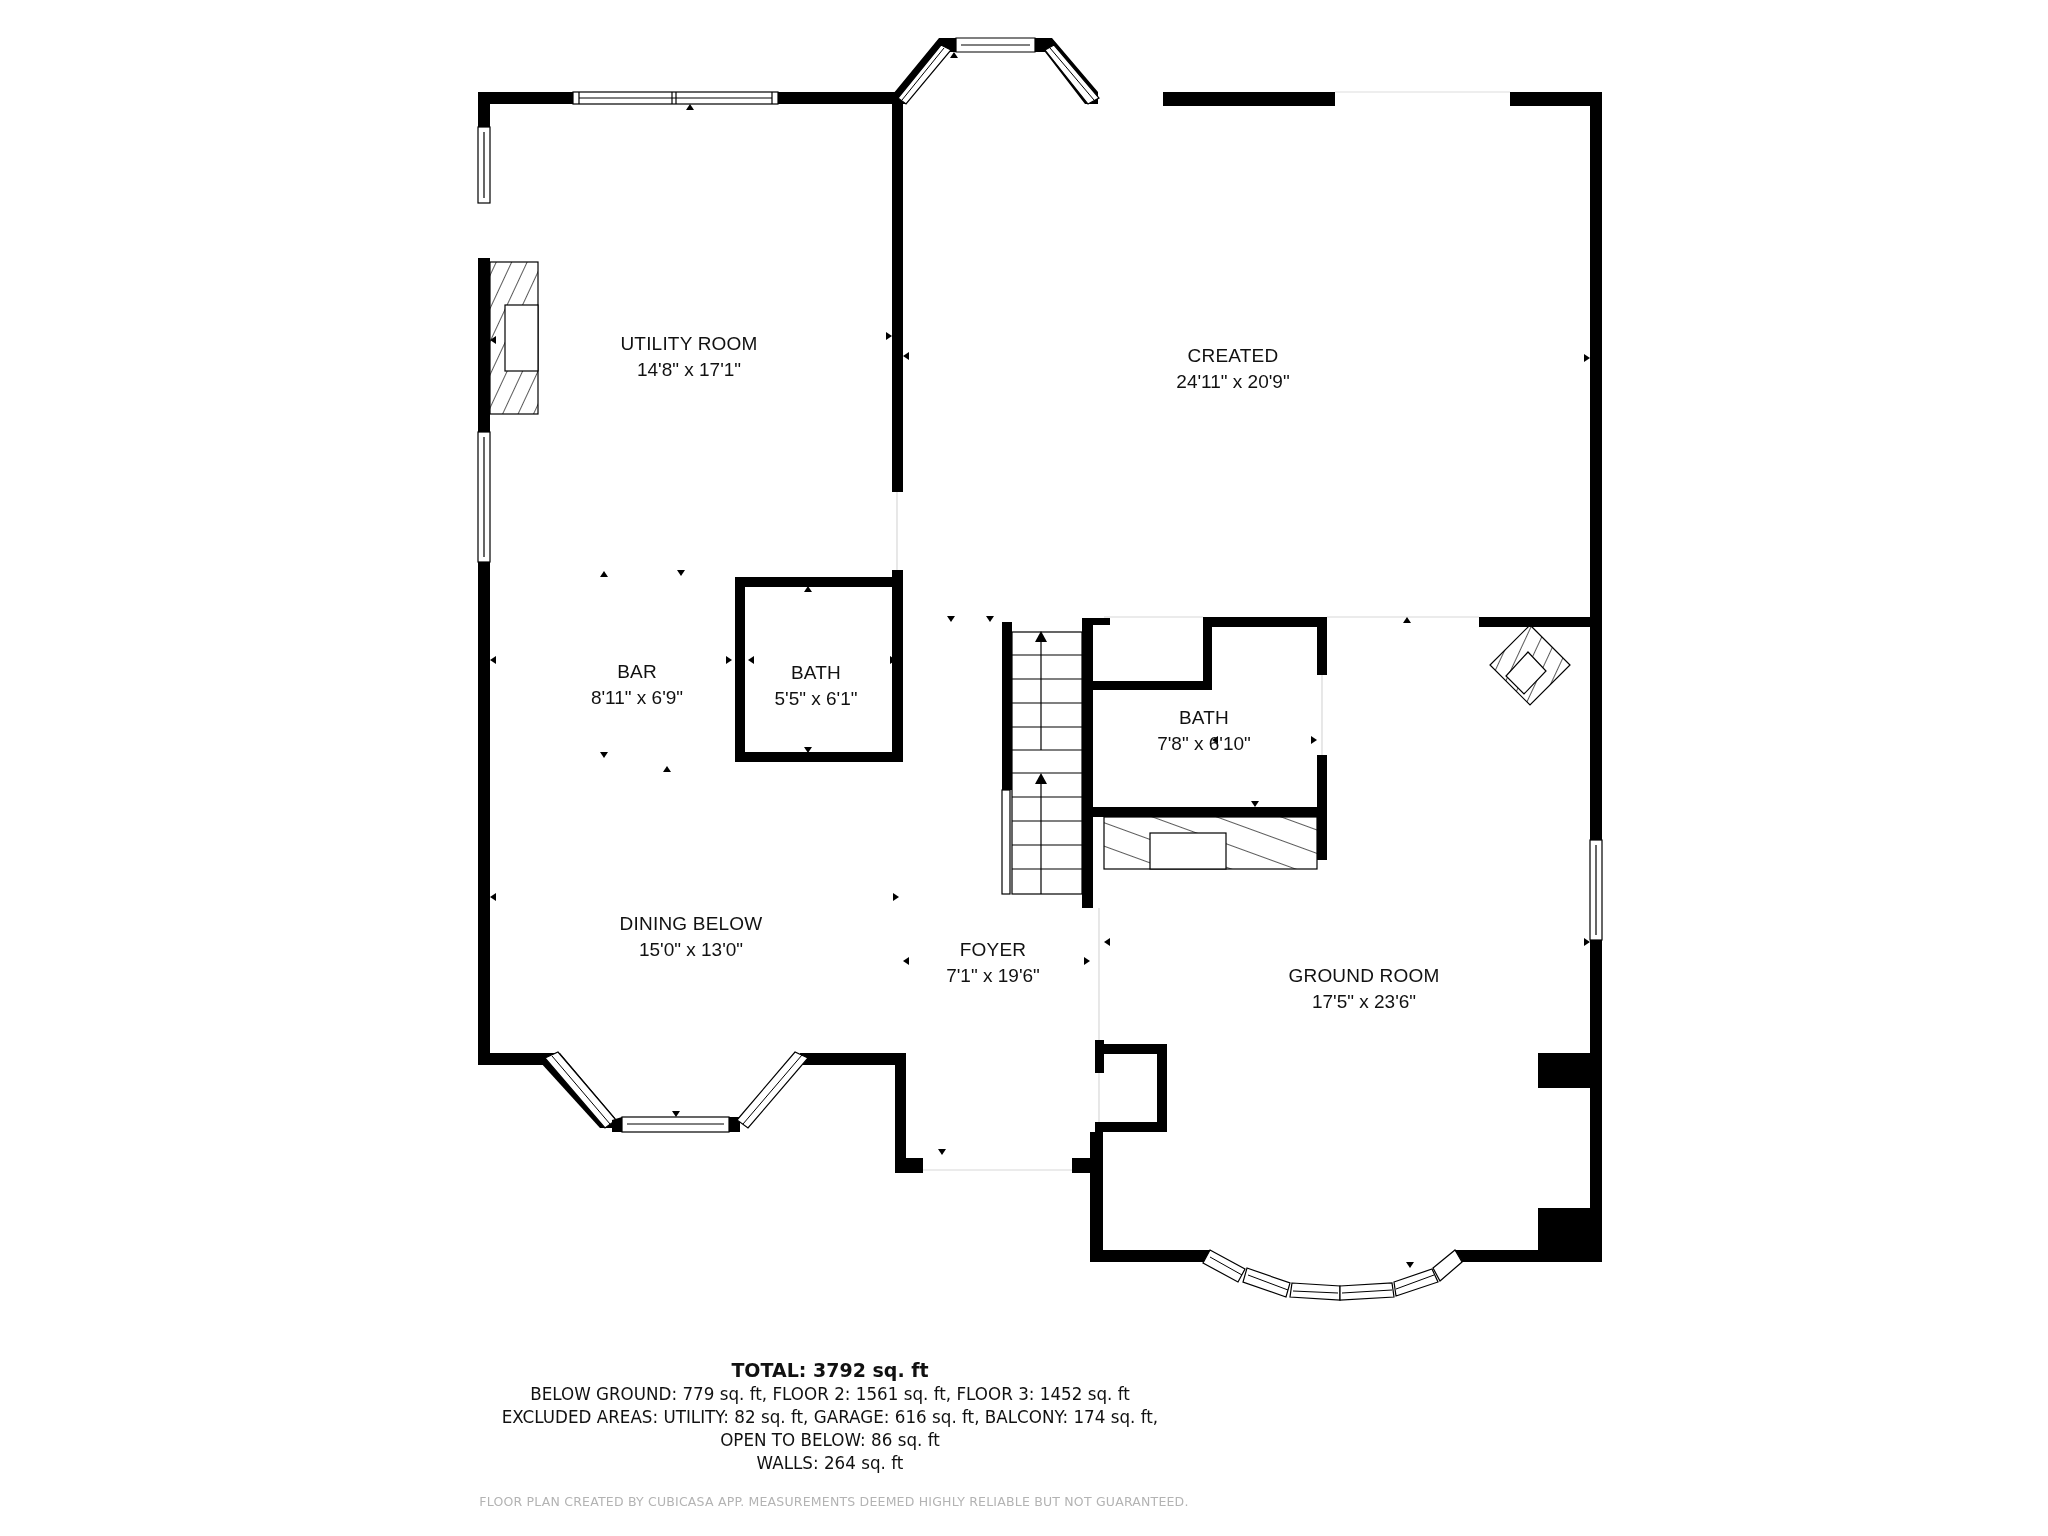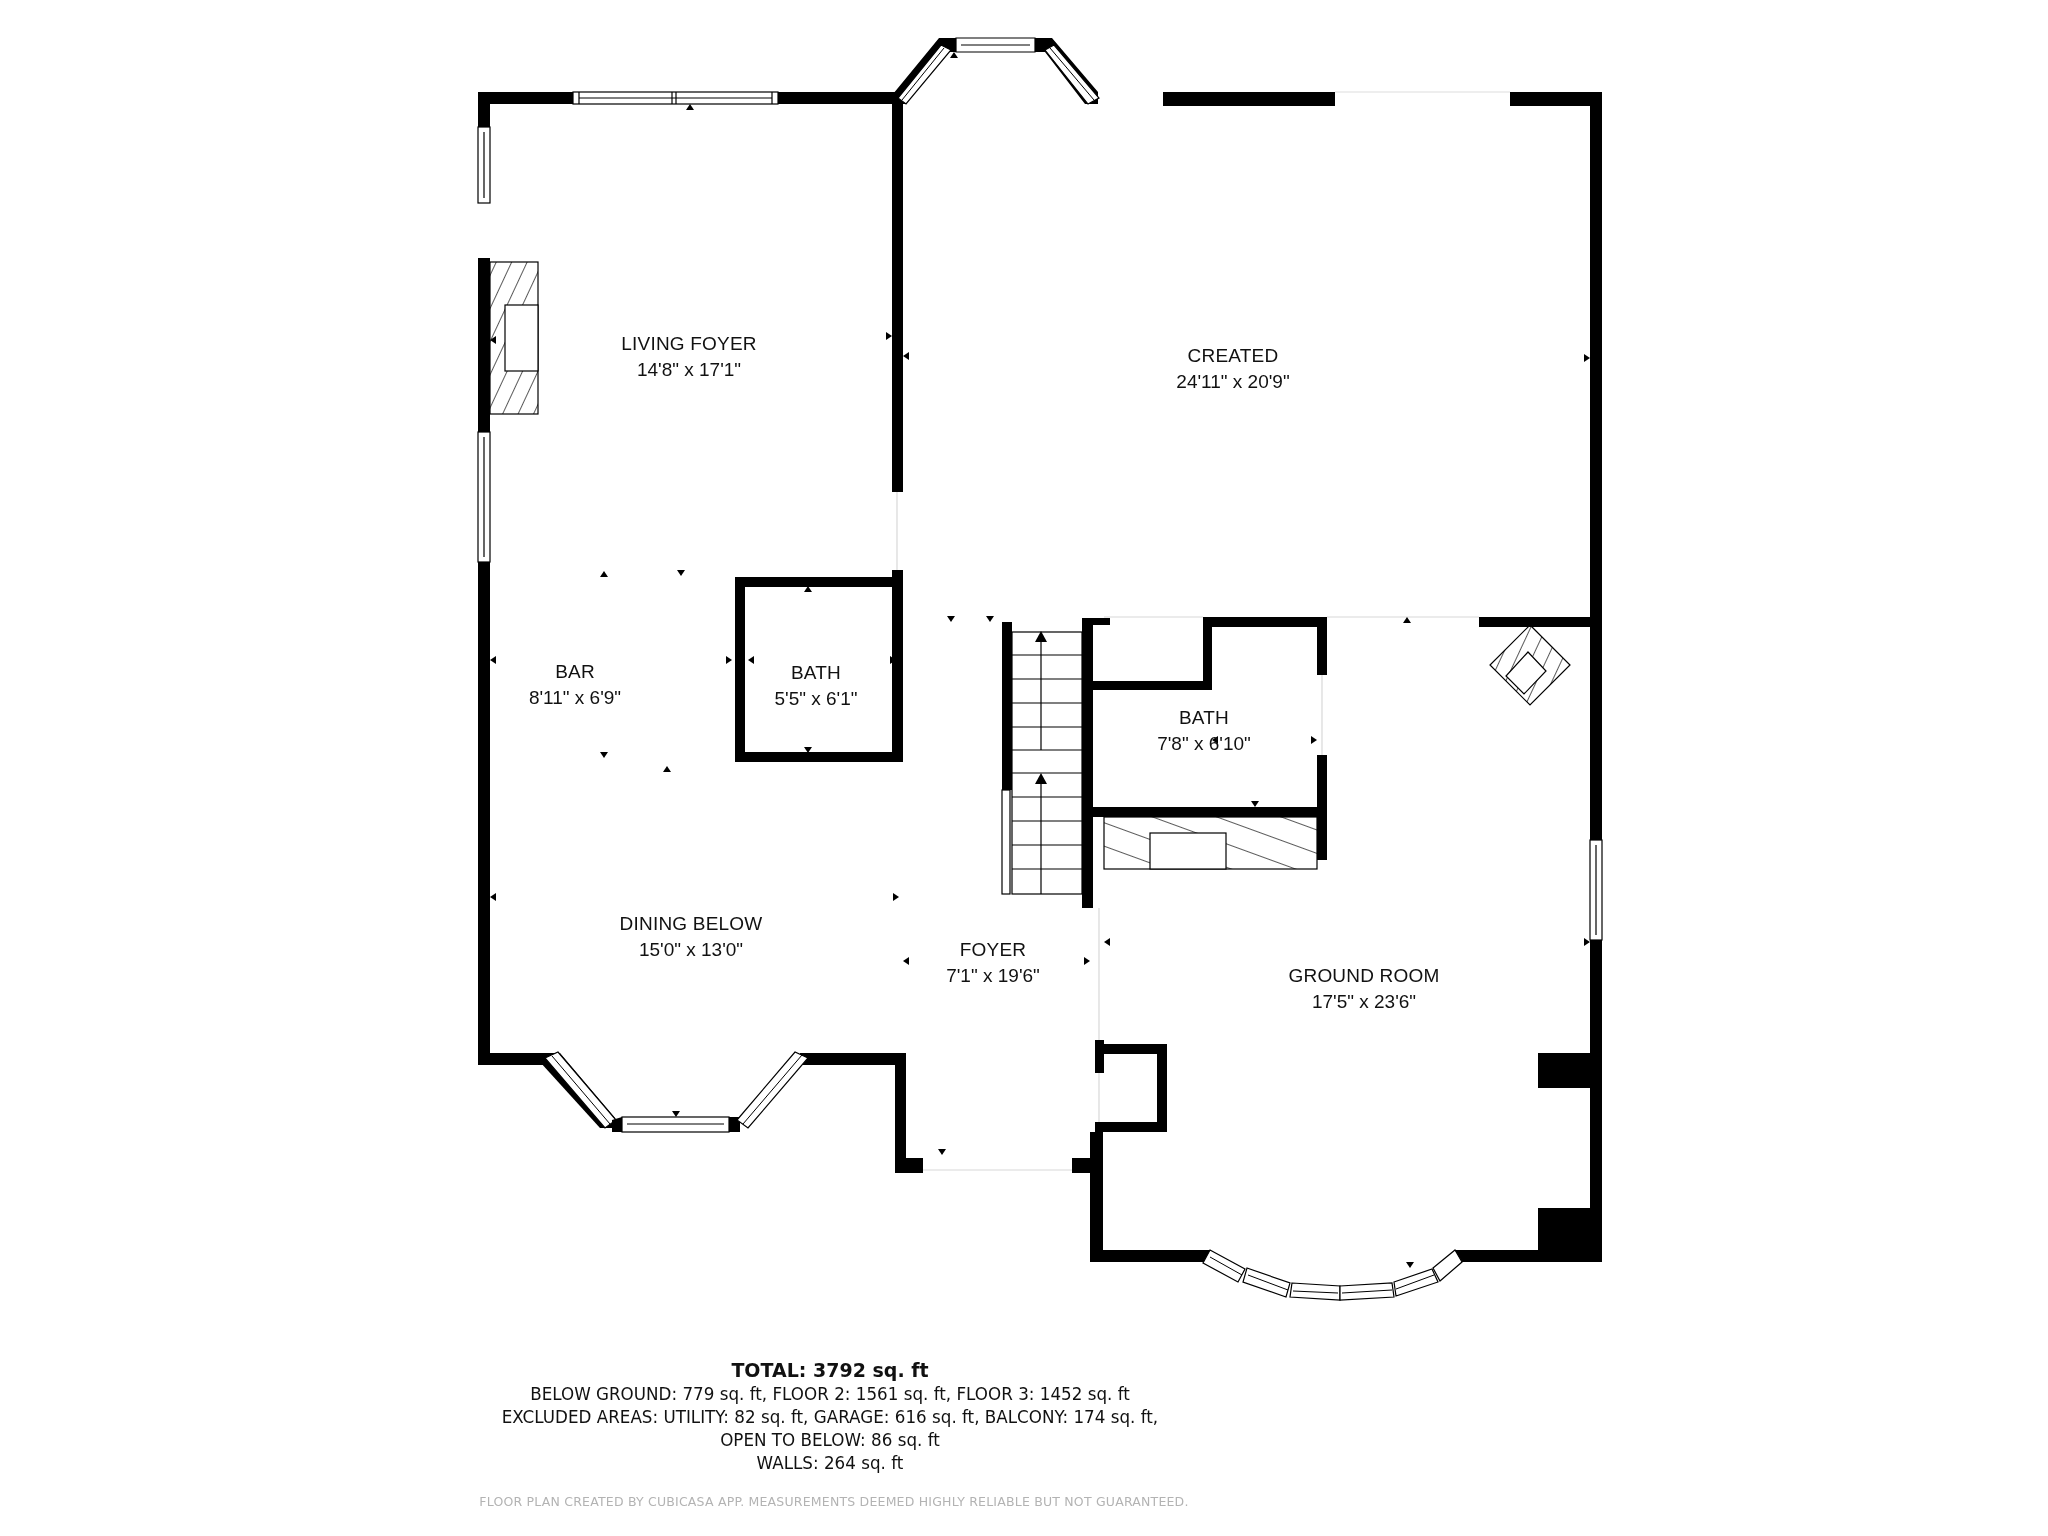--- a/index.html
+++ b/index.html
@@ -212,28 +212,28 @@
     <polygon points="1090,961 1084,957 1084,965"></polygon>
     <polygon points="1104,942 1110,938 1110,946"></polygon>
     <polygon points="1590,942 1584,938 1584,946"></polygon>
     <polygon points="676,1117 672,1111 680,1111"></polygon>
     <polygon points="942,1155 938,1149 946,1149"></polygon>
     <polygon points="1410,1268 1406,1262 1414,1262"></polygon>
   </g>
 </svg>
 
 <div class="room-label" style="left:689px; top:331px;">
-  <span class="name">LIVING FOYER</span>
+  <span class="name">UTILITY ROOM</span>
   <span class="dims">14'8" x 17'1"</span>
 </div>
 <div class="room-label" style="left:1233px; top:343px;">
   <span class="name">CREATED</span>
   <span class="dims">24'11" x 20'9"</span>
 </div>
-<div class="room-label" style="left:575px; top:659px;">
+<div class="room-label" style="left:637px; top:659px;">
   <span class="name">BAR</span>
   <span class="dims">8'11" x 6'9"</span>
 </div>
 <div class="room-label" style="left:816px; top:660px;">
   <span class="name">BATH</span>
   <span class="dims">5'5" x 6'1"</span>
 </div>
 <div class="room-label" style="left:1204px; top:705px;">
   <span class="name">BATH</span>
   <span class="dims">7'8" x 6'10"</span>

